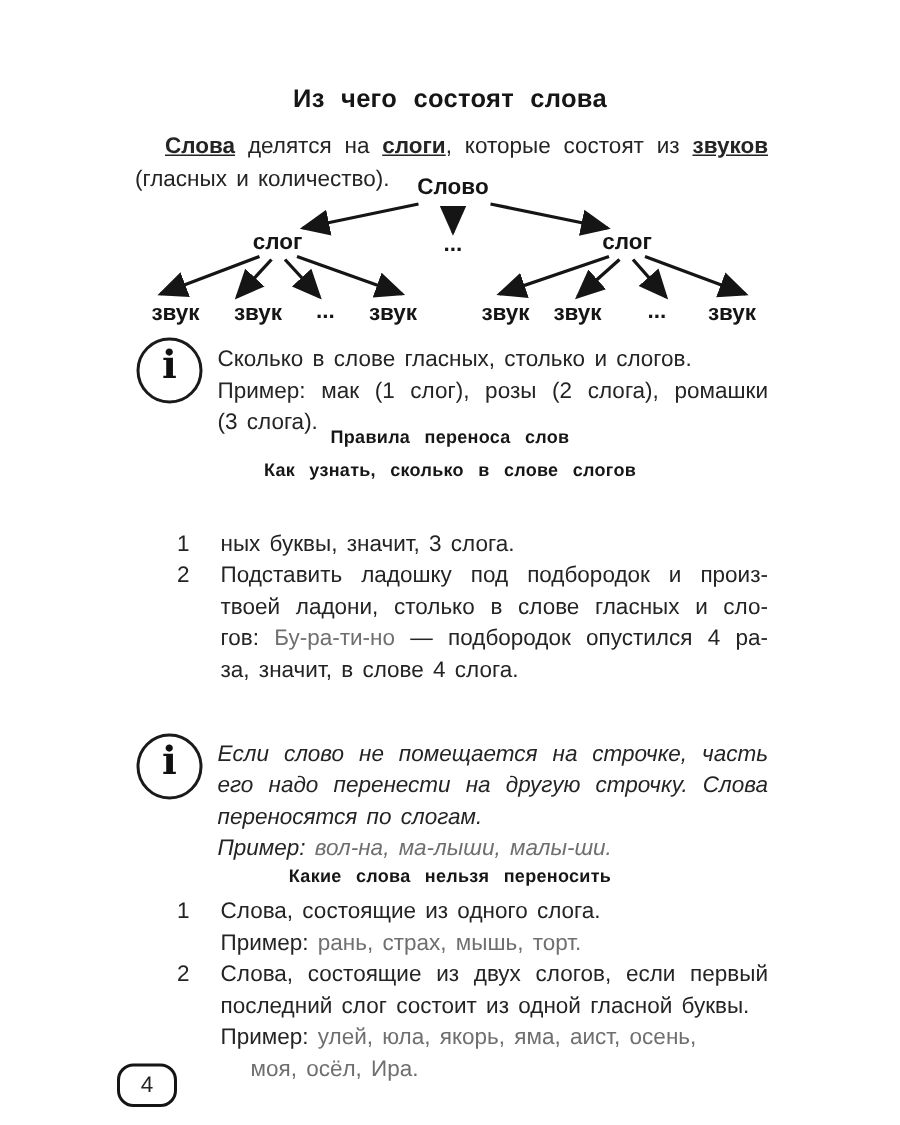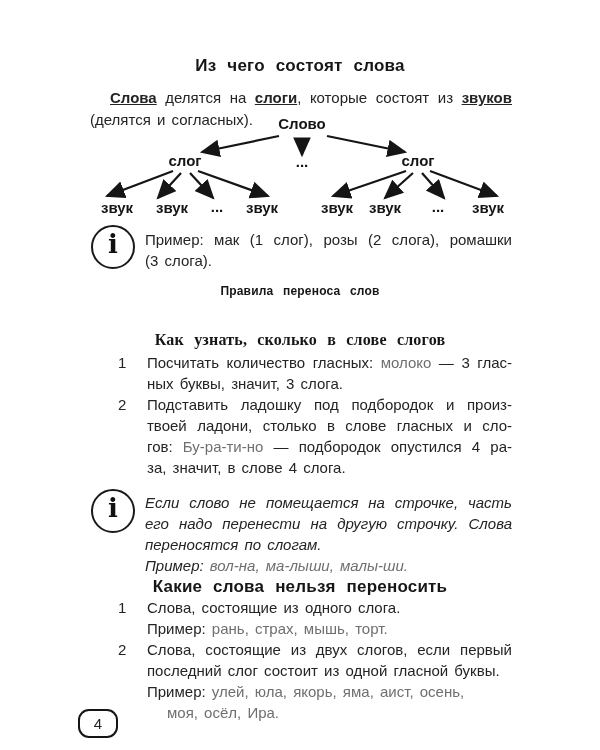--- a/index.html
+++ b/index.html
@@ -4,22 +4,22 @@
 <style>
   html,body{margin:0;padding:0;background:#ffffff;}
   .page{
     position:relative;width:600px;height:750px;background:#ffffff;
     font-family:"Liberation Sans",sans-serif;color:#242424;overflow:hidden;
   }
   .h{position:absolute;left:0;width:600px;text-align:center;font-weight:700;
      color:#161616;word-spacing:6px;letter-spacing:.2px;}
   .h1{top:56px;font-size:17px;}
   .h2{top:284px;font-size:12px;}
-  .h3{top:331px;font-size:16px;font-family:Liberation Serif, serif;}
-  .h4{top:577px;font-size:17px;}
+  .h3{top:306px;font-size:12px;}
+  .h4{top:577px;font-size:12px;}
   .block{position:absolute;font-size:15px;line-height:21px;}
   .ln{height:21px;overflow:hidden;word-spacing:2px;}
   .intro .ln{height:22px;line-height:22px;}
   .j{text-align:justify;}
   .j::after{content:"";display:inline-block;width:100%;}
   .ind{text-indent:20px;}
   .ind48{margin-left:20px;}
   span.b{font-weight:700;text-decoration:underline;}
   span.g{color:#6f6f6f;}
   .intro{top:87px;left:90px;width:422px;}
@@ -50,21 +50,21 @@
 </style>
 </head>
 <body>
 
 <div class="page">
 
   <div class="h h1">Из чего состоят слова</div>
 
   <div class="block intro">
     <div class="ln j ind"><span class="b">Слова</span><span> делятся на </span><span class="b">слоги</span><span>, которые состоят из </span><span class="b">звуков</span></div>
-    <div class="ln">(делятся и согласных).</div>
+    <div class="ln">(гласных и количество).</div>
   </div>
 
   <svg class="diagram" width="600" height="105" viewBox="0 0 600 105">
     <defs>
       <marker id="ah" markerWidth="10" markerHeight="9" refX="8" refY="4" orient="auto">
         <path d="M0,0 L9,4 L0,8 z" fill="#151515"></path>
       </marker>
     </defs>
     <g>
       <line x1="279" y1="23" x2="202" y2="39" marker-end="url(#ah)"></line>
@@ -90,31 +90,31 @@
       <text x="262" y="100">звук</text>
       <text x="337" y="100">звук</text>
       <text x="385" y="100">звук</text>
       <text x="438" y="99">...</text>
       <text x="488" y="100">звук</text>
     </g>
   </svg>
 
   <div class="infoicon icon1">i</div>
   <div class="block infotext it1">
+    <div class="ln">Сколько в слове гласных, столько и слогов.</div>
     <div class="ln j">Пример: мак (1 слог), розы (2 слога), ромашки</div>
     <div class="ln">(3 слога).</div>
   </div>
 
   <div class="h h2">Правила переноса слов</div>
   <div class="h h3">Как узнать, сколько в слове слогов</div>
 
   <div class="block list l1">
     <div class="item">
       <span class="num">1</span>
-      <div class="ln j"><span>Посчитать количество гласных: </span><span class="g">молоко</span><span> — 3 глас-</span></div>
       <div class="ln">ных буквы, значит, 3 слога.</div>
     </div>
     <div class="item">
       <span class="num">2</span>
       <div class="ln j">Подставить ладошку под подбородок и произ-</div>
       <div class="ln j">твоей ладони, столько в слове гласных и сло-</div>
       <div class="ln j"><span>гов: </span><span class="g">Бу-ра-ти-но</span><span> — подбородок опустился 4 ра-</span></div>
       <div class="ln">за, значит, в слове 4 слога.</div>
     </div>
   </div>

